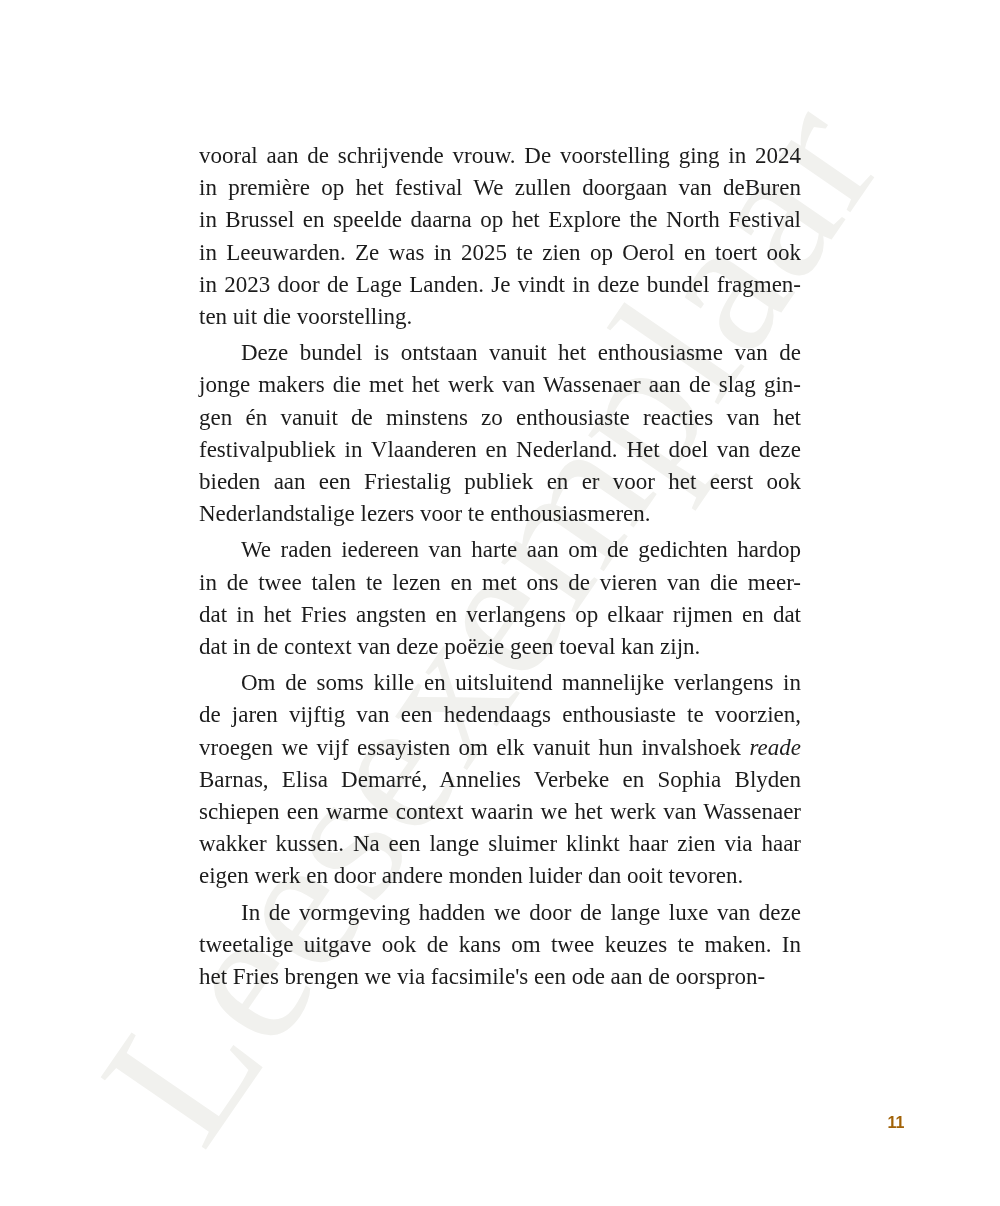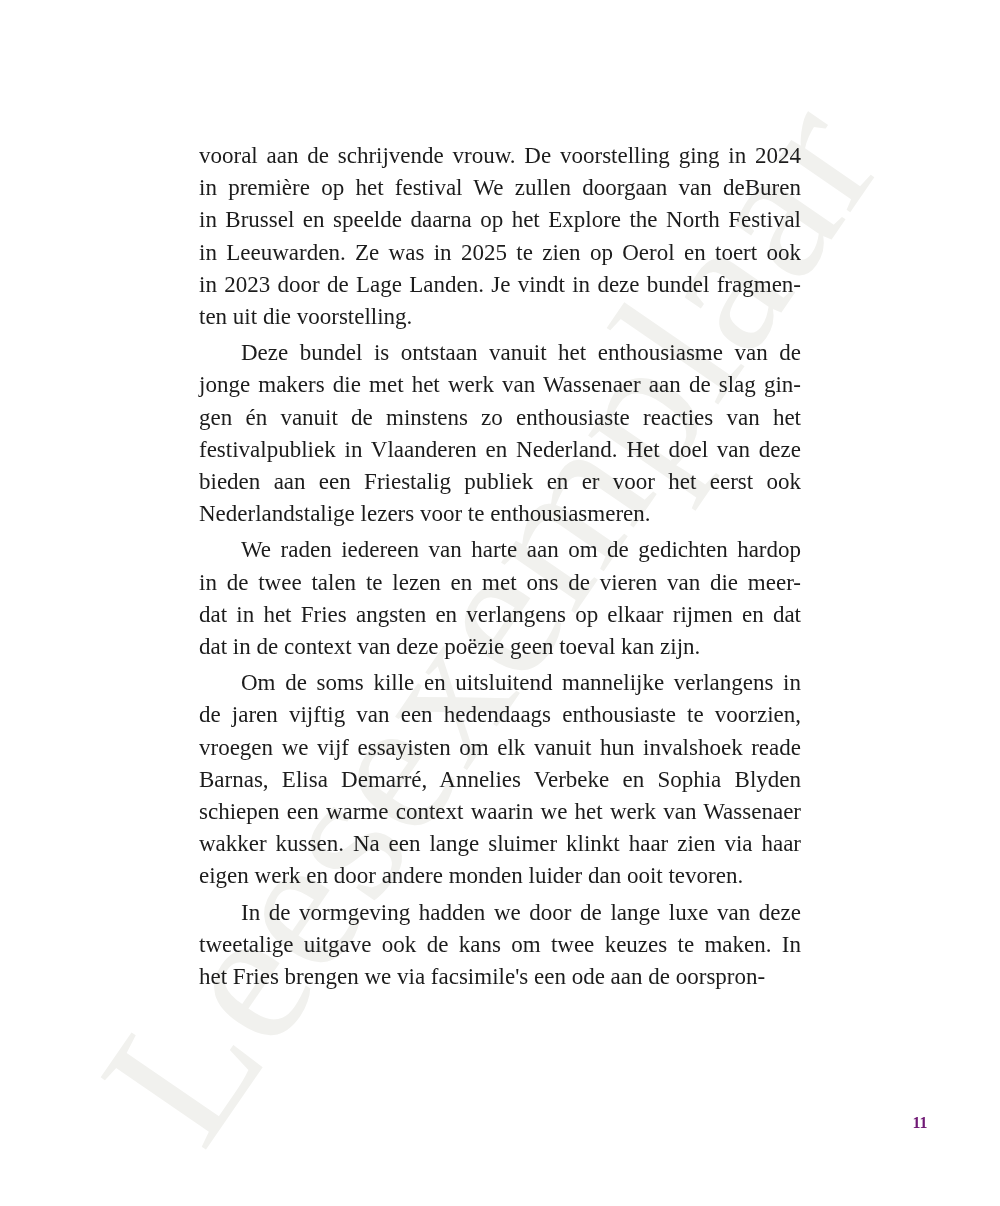--- a/index.html
+++ b/index.html
@@ -41,31 +41,31 @@
     z-index: 1;
   }
   .para { margin: 4px; }
   .line {
     text-align: justify;
     text-align-last: justify;
     text-justify: inter-word;
   }
   .line.last { text-align-last: left; }
   .para.indent .line.first { text-indent: 42px; }
-  .it { }
+  .it { font-style: italic; }
   .pagenum {
     position: absolute;
-    left: 898px;
+    left: 874px;
     top: 1114px;
     width: 44px;
     text-align: center;
-    font-family: Liberation Serif, serif;
+    font-family: Liberation Sans, sans-serif;
     font-weight: 700;
     font-size: 16px;
-    color: #701a75;
+    color: #a16207;
     z-index: 1;
   }
 </style>
 </head>
 <body>
 
 <div class="sheet">
   <div class="watermark">Leesexemplaar</div>
 
   <main class="text-block">

